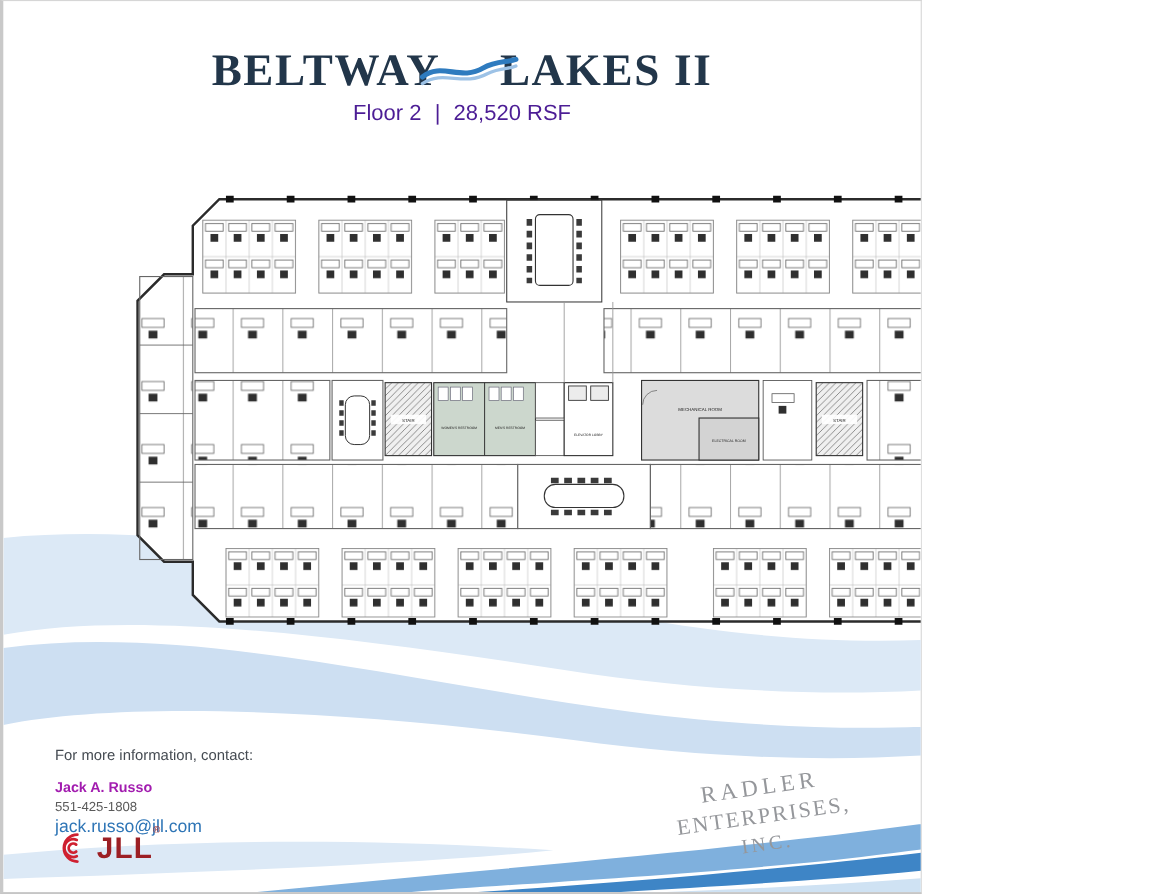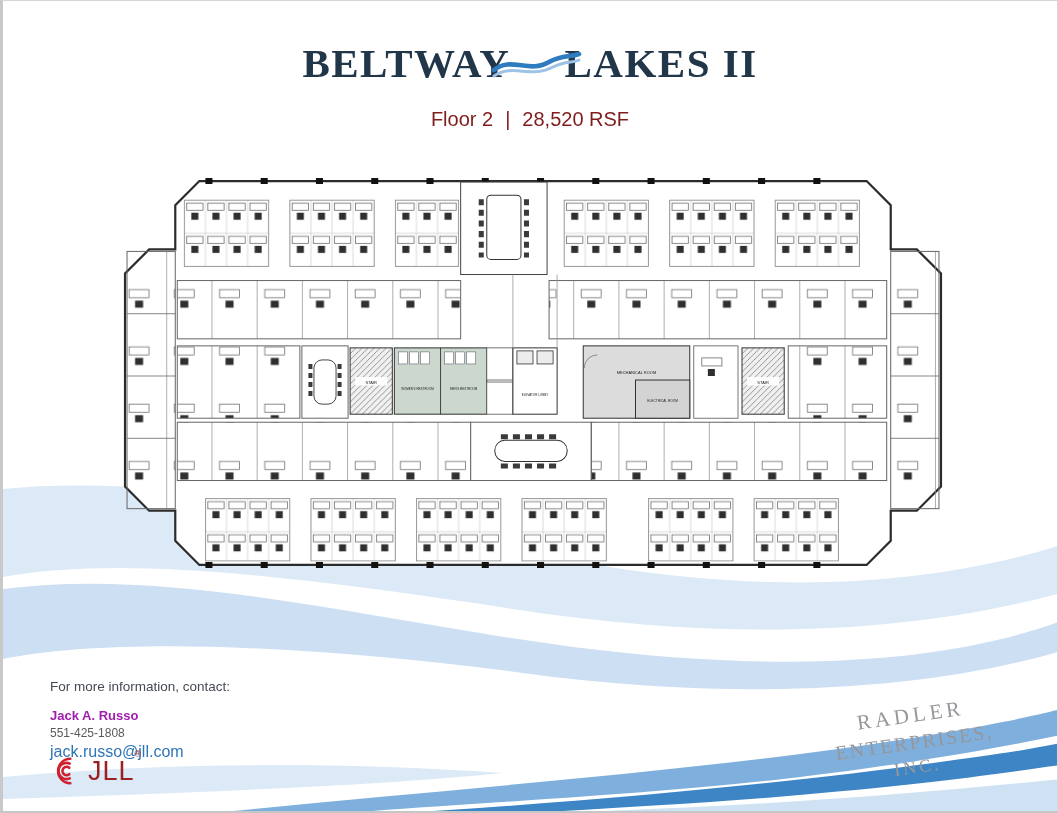--- a/index.html
+++ b/index.html
@@ -1,43 +1,43 @@
 <!DOCTYPE html>
 <html><head>
 <meta charset="utf-8">
 <style>
   html,body{margin:0;padding:0;background:#fff;}
   .page{
-    position:relative;width:1058px;height:813px;background:#ffffff;
+    position:relative;width:838px;height:813px;background:#ffffff;
     overflow:hidden;box-sizing:border-box;
     border:1px solid #d6d6d6;border-left:3px solid #c9c9c9;border-bottom:2px solid #c6c6c6;
     font-family:"Liberation Sans",sans-serif;
   }
   
   .header{position:absolute;top:42px;left:0;right:0;text-align:center;z-index:2;}
   .title{
     margin:0;font-family:"Liberation Serif",serif;font-weight:700;
     font-size:41px;letter-spacing:1.5px;color:#22364a;line-height:1;
   }
   .title-wave{margin:0 -19px;position:relative;top:5px;}
-  .subtitle{margin-top:24px;font-size:20px;color:#7f1d1d;}
+  .subtitle{margin-top:8px;font-size:20px;color:#4c1d95;}
   .subtitle .sep{margin:0 12px;}
   
   .plan{position:absolute;left:118px;top:166px;z-index:1;}
   .plan text{font-family:"Liberation Sans",sans-serif;fill:#222;text-anchor:middle;}
   
   .waves{position:absolute;left:0;bottom:0;z-index:0;}
   .contact-heading{position:absolute;left:47px;top:678px;font-size:13.5px;color:#454b52;z-index:2;}
   .contacts{position:absolute;left:47px;top:707px;display:flex;gap:50px;z-index:2;}
   .contact{min-width:100px;}
   .contact .name{font-weight:700;font-size:13px;color:#a21caf;}
   .contact .phone{font-size:12px;color:#5a5a5a;margin-top:3px;}
   .contact .email{display:block;font-size:16px;color:#2e75b6;margin-top:3px;text-decoration:none;}
   .jll{position:absolute;left:45px;top:753px;display:flex;align-items:center;gap:6px;z-index:2;}
-  .jll-text{font-weight:400;font-size:27px;color:#9c1f24;letter-spacing:1px;line-height:1;}
+  .jll-text{font-weight:700;font-size:27px;color:#9c1f24;letter-spacing:1px;line-height:1;}
   .jll-reg{font-size:9px;color:#9c1f24;vertical-align:top;position:relative;top:-9px;}
   .radler{
     position:absolute;right:36px;top:702px;width:214px;text-align:center;
     transform:rotate(-8deg);color:#95979b;font-family:"Liberation Serif",serif;z-index:2;
   }
   .radler .l1{font-size:21px;letter-spacing:4px;}
   .radler .l2{font-size:20px;letter-spacing:2px;margin-top:3px;}
   .radler .l3{font-size:18px;letter-spacing:3px;margin-top:3px;}
 </style>
 </head>

